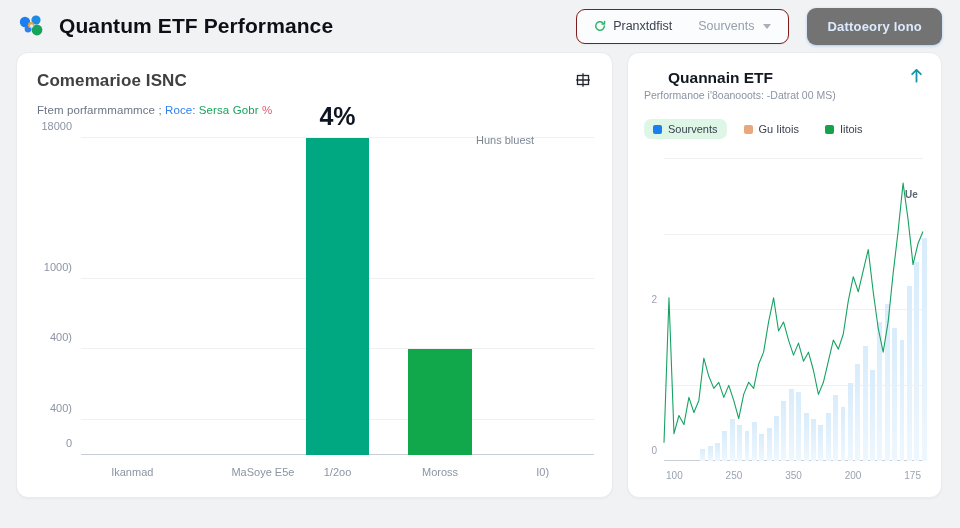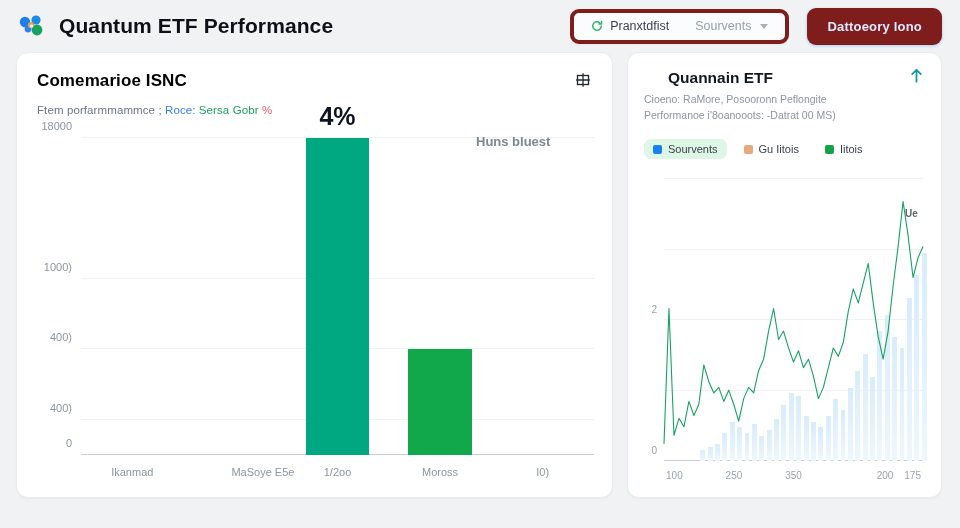--- a/index.html
+++ b/index.html
@@ -22,53 +22,53 @@
   .logo { width: 30px; height: 30px; position: relative; flex: none; }
   .app-title {
     font-size: 21px; font-weight: 700; color: #0d1117;
     letter-spacing: .1px; white-space: nowrap;
   }
   .header-right {
     margin-left: auto; display: flex; align-items: center; gap: 0;
   }
   .hpill {
     display: flex; align-items: center;
-    background: #fbfcfd; border: 4px solid #7f1d1d; border-radius: 9px;
+    background: #fbfcfd; border: 1px solid #7f1d1d; border-radius: 9px;
     height: 35px; padding: 0 4px; box-shadow: 0 1px 2px rgba(16,24,40,.04);
   }
   .hbtn {
     display: flex; align-items: center; gap: 7px;
     height: 29px; padding: 0 13px; border-radius: 7px;
     font-size: 12.5px; color: #3b434e; white-space: nowrap; background: transparent;
   }
   .hbtn.muted { color: #96a0ad; }
   .chev { width: 0; height: 0; border-left: 4px solid transparent;
           border-right: 4px solid transparent; border-top: 5px solid #a6afbb; margin-left: 2px; }
   .primary-btn {
     margin-left: 18px; height: 37px; padding: 0 20px;
-    background: #7f1d1d; color: #dceaff; border-radius: 9px;
+    background: #737373; color: #dceaff; border-radius: 9px;
     font-size: 13px; font-weight: 600; letter-spacing: .2px;
     display: flex; align-items: center; justify-content: center;
     box-shadow: 0 1px 3px rgba(26,127,240,.35); white-space: nowrap;
   }
 
   
   .body { display: flex; gap: 14px; padding: 0 18px 18px 16px; height: 464px; }
 
   .card {
     background: #fff; border: 1px solid #e9ebee; border-radius: 12px;
     box-shadow: 0 1px 2px rgba(16,24,40,.04);
     display: flex; flex-direction: column; overflow: hidden;
   }
   .card-left  { flex: 1 1 598px; }
   .card-right { flex: 0 0 315px; }
 
   
   .lhead { padding: 18px 20px 0 20px; position: relative; }
-  .lhead h2 { font-size: 17px; font-weight: 700; color: #000000; letter-spacing: .1px; }
+  .lhead h2 { font-size: 17px; font-weight: 700; color: #404040; letter-spacing: .1px; }
   .lsub { margin-top: 13px; font-size: 11.5px; color: #6c7585; letter-spacing: .1px; }
   .lsub .b { color: #2f7ff0; }
   .lsub .g { color: #1aa35c; }
   .lsub .r { color: #e05b6b; }
   .grid-icon { position: absolute; top: 18px; right: 20px; width: 18px; height: 18px; }
 
   
   .barchart { flex: 1; position: relative; margin: 8px 10px 6px 6px; }
   .plot { position: absolute; left: 58px; right: 8px; top: 14px; bottom: 36px; }
   .gridline { position: absolute; left: 0; right: 0; height: 1px; background: #eef0f2; }
@@ -76,21 +76,21 @@
   .ytick {
     position: absolute; right: calc(100% + 9px); transform: translateY(-50%);
     font-size: 11px; color: #8b95a3; white-space: nowrap;
   }
   .bar { position: absolute; bottom: 0; }
   .bar-label {
     position: absolute; bottom: 100%; left: 50%; transform: translateX(-50%);
     margin-bottom: 7px; font-size: 25px; font-weight: 700; color: #0e1420; white-space: nowrap;
   }
   .side-note {
-    position: absolute; font-size: 13px; color: #7d8794; white-space: nowrap; font-weight: bold;
+    position: absolute; font-size: 11px; color: #7d8794; white-space: nowrap;
   }
   .xtick {
     position: absolute; top: calc(100% + 11px); transform: translateX(-50%);
     font-size: 11px; color: #8b95a3; white-space: nowrap;
   }
 
   
   .rhead { padding: 16px 16px 0 16px; position: relative; }
   .rhead h3 { font-size: 15.5px; font-weight: 700; color: #121820; margin-left: 24px; }
   .rsub { margin-top: 5px; font-size: 10.5px; color: #8b94a2; line-height: 1.45; }
@@ -202,21 +202,20 @@
             </div>
             <div class="bar" style="left: 63.8%; width: 12.4%; height: 33.3333%; background: rgb(17, 168, 76);"></div>
             <div class="side-note" style="left: 77%; top: -4px;">Huns bluest</div>
           </div>
       </div>
     </div>
 
     <div class="card card-right">
       <div class="rhead">
         <h3>Quannain ETF</h3>
-        <div class="rsub">Cioeno: RaMore, Posooronn Peflongite</div>
         <div class="rsub" style="margin-top:1px">Performanoe i'8oanooots: -Datrat 00 MS)</div>
         <span class="trend-icon">
           <svg width="17" height="17" viewBox="0 0 18 18">
             <path d="M9 15.5V3.2" stroke="#1795a6" stroke-width="1.9" stroke-linecap="round"></path>
             <path d="M4.4 7.6 9 3.1l4.6 4.5" fill="none" stroke="#1795a6" stroke-width="1.9" stroke-linecap="round" stroke-linejoin="round"></path>
           </svg>
         </span>
       </div>
 
       <div class="legend" id="legendRow">
@@ -239,21 +238,21 @@
             <div class="gridline" style="bottom: 25%;"></div>
             <div class="gridline" style="bottom: 50%;"></div>
             <div class="gridline" style="bottom: 75%;"></div>
             <div class="gridline" style="bottom: 100%;"></div>
             <div class="axis-base"></div>
             <div class="lytick" style="bottom: 0%;">0</div>
             <div class="lytick" style="bottom: 50%;">2</div>
             <div class="lxtick" style="left: 4%;">100</div>
             <div class="lxtick" style="left: 27%;">250</div>
             <div class="lxtick" style="left: 50%;">350</div>
-            <div class="lxtick" style="left: 73%; margin-left: 32px;">200</div>
+            <div class="lxtick" style="left: 73%;">200</div>
             <div class="lxtick" style="left: 96%;">175</div>
             <div class="vbar" style="left: 14%; width: 1.9%; height: 4%;"></div>
             <div class="vbar" style="left: 16.85%; width: 1.9%; height: 5%;"></div>
             <div class="vbar" style="left: 19.7%; width: 1.9%; height: 6%;"></div>
             <div class="vbar" style="left: 22.55%; width: 1.9%; height: 10%;"></div>
             <div class="vbar" style="left: 25.4%; width: 1.9%; height: 14%;"></div>
             <div class="vbar" style="left: 28.25%; width: 1.9%; height: 12%;"></div>
             <div class="vbar" style="left: 31.1%; width: 1.9%; height: 10%;"></div>
             <div class="vbar" style="left: 33.95%; width: 1.9%; height: 13%;"></div>
             <div class="vbar" style="left: 36.8%; width: 1.9%; height: 9%;"></div>

